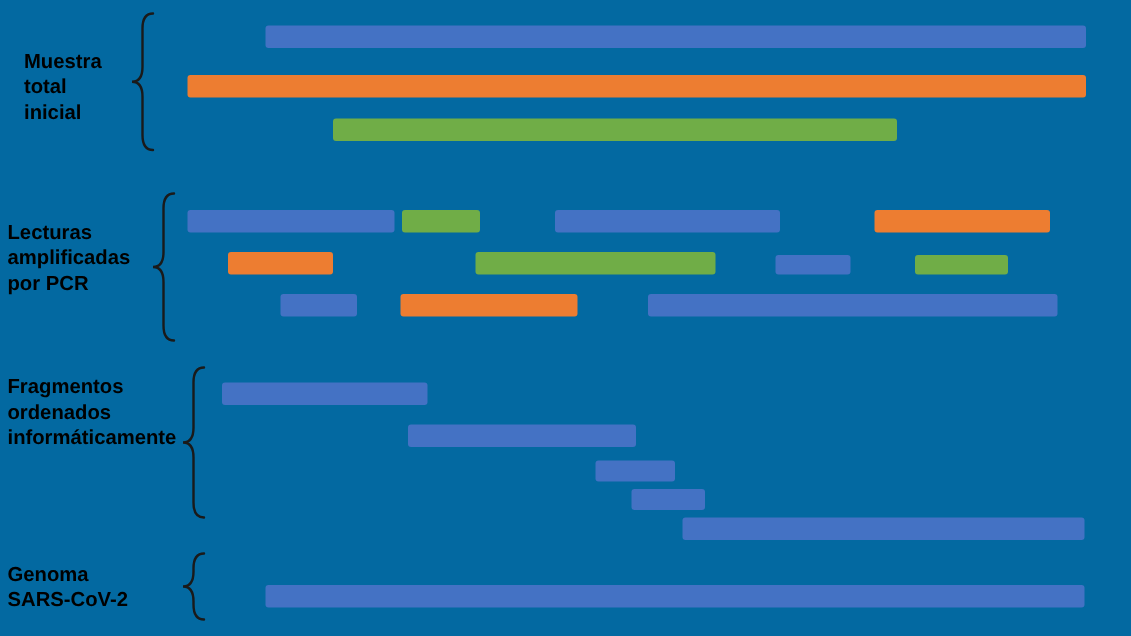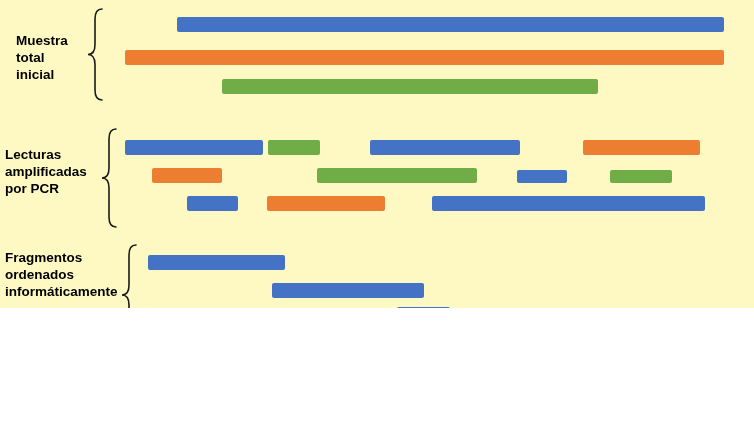--- a/index.html
+++ b/index.html
@@ -1,22 +1,22 @@
 <!DOCTYPE html>
 <html><head>
 <meta charset="utf-8">
 <style>
   * { margin: 0; padding: 0; box-sizing: border-box; }
   html, body { background: #ffffff; }
   body { font-family: "Liberation Sans", sans-serif; }
   #figure {
     position: relative;
     width: 754px;
-    height: 308px;
-    background: #fef9c3;
+    height: 424px;
+    background: #0369a1;
     overflow: hidden;
     text-decoration: underline;
   }
   .section-label {
     position: absolute;
     font-weight: bold;
     font-size: 13.5px;
     line-height: 17px;
     color: #000000;
     white-space: pre-line;
@@ -40,20 +40,22 @@
 <div id="figure">
   <div class="section-label" id="label-0">Muestra
 total
 inicial</div>
   <div class="section-label" id="label-2">Fragmentos
 ordenados
 informáticamente</div>
   <div class="section-label" id="label-1">Lecturas
 amplificadas
 por PCR</div>
+  <div class="section-label" id="label-3">Genoma
+SARS-CoV-2</div>
 <svg class="brace-svg" width="14" height="93" style="left: 88px; top: 8px;">
       <path d="M 14 1 Q 7 1 7 11 L 7 36.5 Q 7 46.5 0 46.5 Q 7 46.5 7 56.5 L 7 82 Q 7 92 14 92" fill="none" stroke="#1a1a1a" stroke-width="1.6" stroke-linecap="round"></path>
     </svg>
     <div class="bar" style="left: 177px; top: 17px; width: 547px; height: 15px; background: rgb(68, 114, 196);"></div>
     <div class="bar" style="left: 125px; top: 50px; width: 599px; height: 15px; background: rgb(237, 125, 49);"></div>
     <div class="bar" style="left: 222px; top: 79px; width: 376px; height: 15px; background: rgb(112, 173, 71);"></div>
     <svg class="brace-svg" width="14" height="100" style="left: 102px; top: 128px;">
       <path d="M 14 1 Q 7 1 7 11 L 7 40 Q 7 50 0 50 Q 7 50 7 60 L 7 89 Q 7 99 14 99" fill="none" stroke="#1a1a1a" stroke-width="1.6" stroke-linecap="round"></path>
     </svg>
     <div class="bar" style="left: 125px; top: 140px; width: 138px; height: 15px; background: rgb(68, 114, 196);"></div>

